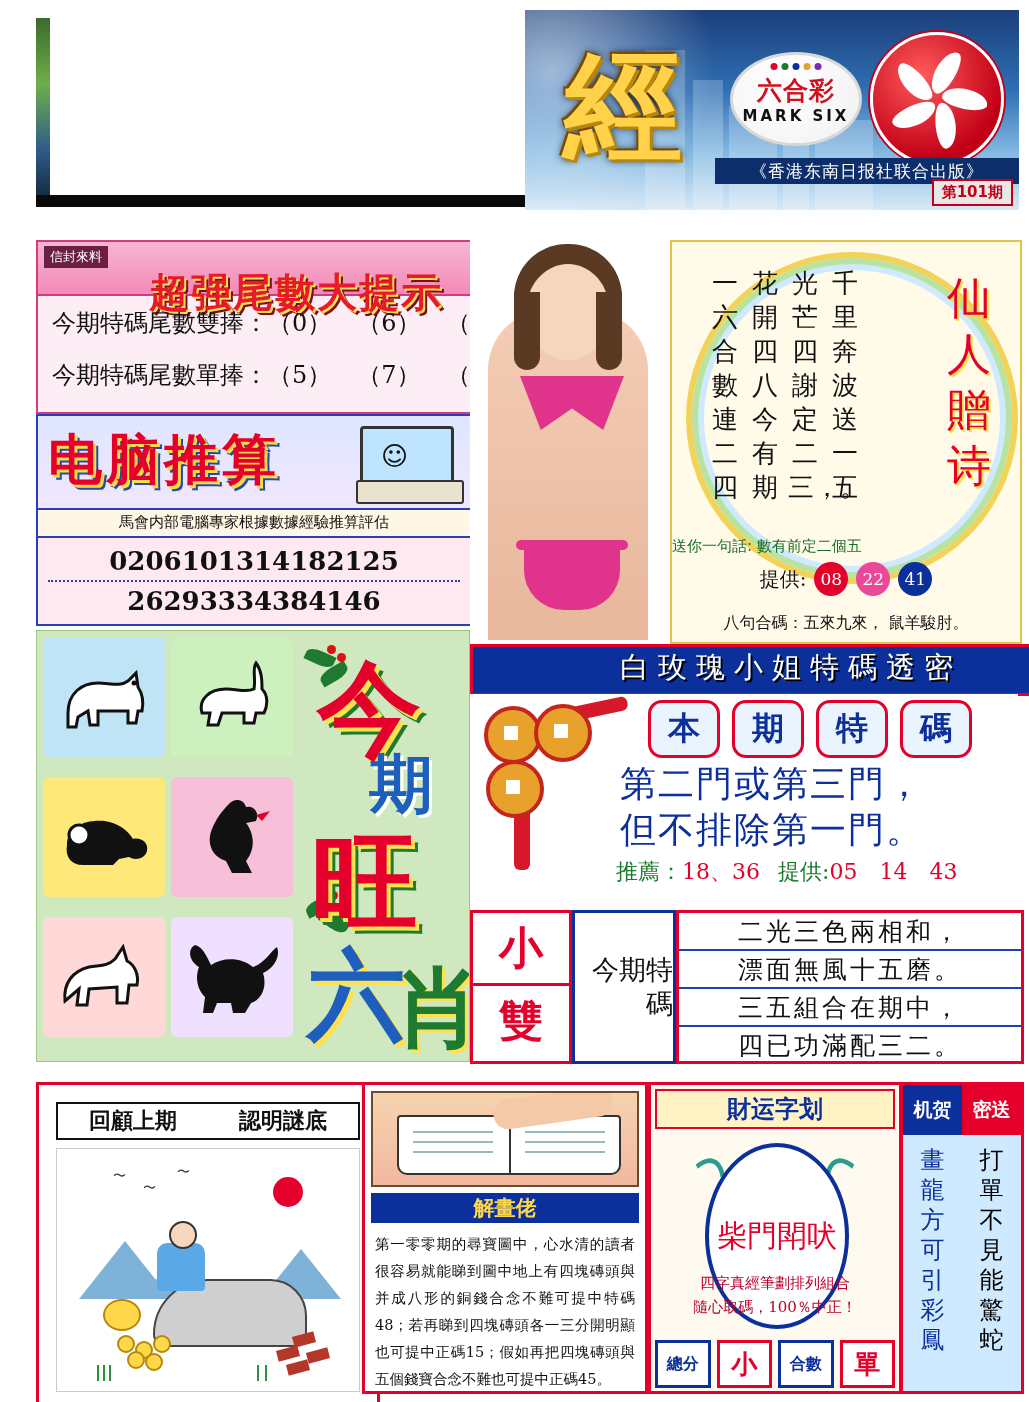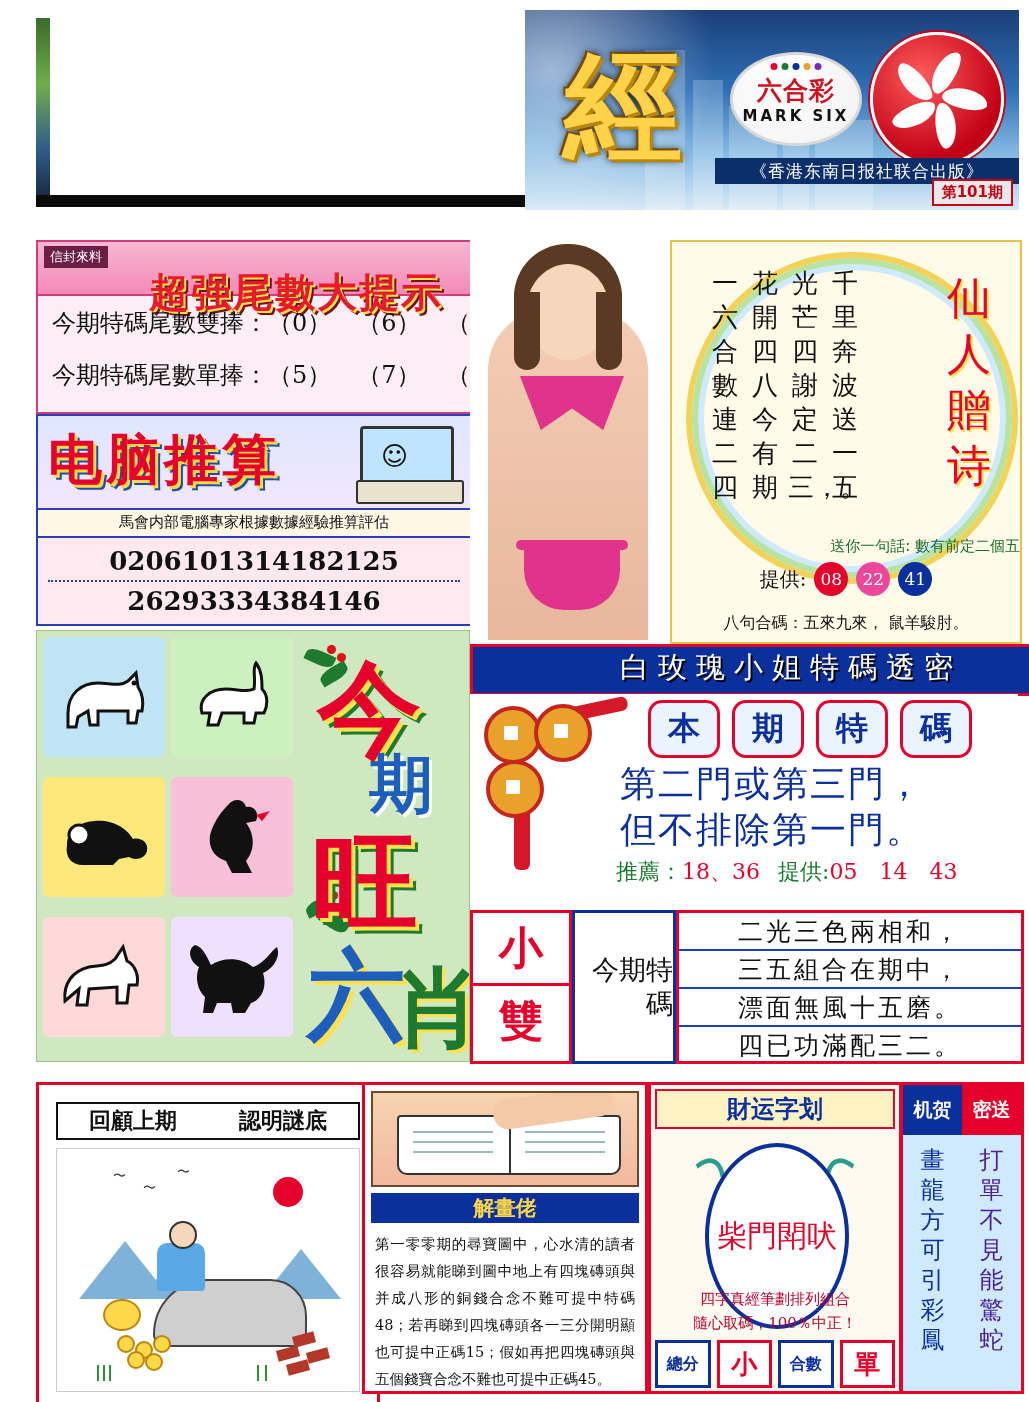--- a/index.html
+++ b/index.html
@@ -106,21 +106,21 @@
 
   
   #poem{left:670px;top:240px;width:348px;height:400px;background:#fffbe8;border:2px solid #e3c34a;}
   #poem-ring{position:absolute;left:14px;top:10px;width:320px;height:320px;border-radius:50%;
       border:6px solid #f2d35a;box-shadow:inset 0 0 0 6px #b9e3a1,inset 0 0 0 12px #cfe9ff;}
   .poem-col{position:absolute;top:24px;width:34px;font-family:"DejaVu Serif","Liberation Serif",serif;
       font-size:26px;line-height:34px;color:#111;text-align:center;}
   #poem-title{position:absolute;right:14px;top:28px;width:74px;
       font-family:"DejaVu Serif","Liberation Serif",serif;font-size:44px;line-height:56px;
       color:#e4002b;text-shadow:2px 2px 0 #ffe14d;text-align:center;}
-  #poem-note{position:absolute;left:0;bottom:86px;width:100%;text-align:right;font-size:15px;color:#1b6b2a;}
+  #poem-note{position:absolute;left:0;bottom:86px;width:100%;text-align:left;font-size:15px;color:#1b6b2a;}
   #poem-prov{position:absolute;left:0;bottom:46px;width:100%;display:flex;align-items:center;justify-content:center;gap:8px;
       font-size:20px;color:#111;font-family:"DejaVu Serif","Liberation Serif",serif;}
   .ball{width:34px;height:34px;border-radius:50%;color:#fff;font-size:17px;font-weight:normal;
       display:flex;align-items:center;justify-content:center;}
   #poem-bottom{position:absolute;left:0;bottom:8px;width:100%;text-align:center;font-size:16px;color:#111;
       font-family:"DejaVu Serif","Liberation Serif",serif;}
 
   
   #rose{left:470px;top:644px;width:548px;height:46px;background:#0b2f9b;border:3px solid #e4002b;padding-left:44px;}
   #rose span{display:block;width:100%;height:100%;line-height:40px;text-align:center;
@@ -194,39 +194,39 @@
 
   
   #cai{left:648px;top:1082px;width:248px;height:306px;border:3px solid #e4002b;background:#fffaf0;}
   #cai-title{margin:4px;height:36px;background:#fff3c4;border:2px solid #e4002b;color:#0b2f9b;
       display:flex;align-items:center;justify-content:space-around;
       font-family:"DejaVu Serif","Liberation Serif",serif;font-size:24px;font-weight:bold;}
   #cai-oval{position:absolute;left:54px;top:58px;width:136px;height:178px;border-radius:50%;
       border:4px solid #0b2f9b;background:#fff;display:flex;flex-direction:column;align-items:center;justify-content:center;
       font-family:"DejaVu Serif","Liberation Serif",serif;font-size:30px;line-height:40px;color:#e4002b;}
   .swirl{position:absolute;width:44px;height:120px;border:5px solid #2a9d8f;border-radius:50%;border-color:#2a9d8f transparent transparent transparent;}
-  #cai-note{position:absolute;left:6px;bottom:56px;width:236px;text-align:center;
+  #cai-note{position:absolute;left:6px;bottom:72px;width:236px;text-align:center;
       font-family:"DejaVu Serif","Liberation Serif",serif;font-size:15px;line-height:24px;color:#b8002a;}
   #cai-tags{position:absolute;left:4px;bottom:4px;width:240px;height:46px;display:flex;gap:6px;align-items:center;}
   .tag{flex:1;height:42px;border:3px solid #e4002b;background:#fff;display:flex;align-items:center;justify-content:center;
       font-family:"DejaVu Serif","Liberation Serif",serif;font-size:26px;font-weight:bold;color:#e4002b;}
   .tag.small-t{font-size:16px;line-height:18px;flex-direction:column;color:#0b2f9b;border-color:#0b2f9b;}
 
   
   #secret{left:900px;top:1082px;width:118px;height:306px;border:3px solid #e4002b;background:#cfe9ff;}
   #secret-top{height:50px;display:flex;}
   .st{flex:1;display:flex;flex-direction:column;align-items:center;justify-content:center;
       font-family:"DejaVu Serif","Liberation Serif",serif;font-size:19px;font-weight:bold;}
   .st.blue{background:#0b2f9b;color:#fff;}
   .st.red{background:#e4002b;color:#fff;}
   #secret-cols{position:absolute;left:0;top:54px;width:100%;height:248px;display:flex;justify-content:space-around;padding-top:6px;}
   .scol{width:30px;font-family:"DejaVu Serif","Liberation Serif",serif;font-size:24px;line-height:30px;
       text-align:center;color:#111;}
   .scol.c1{color:#0b2f9b;}
-  .scol.c2{color:#4c1d95;}
+  .scol.c2{color:#000000;}
 </style>
 </head>
 <body>
 
 <div class="abs" id="header">
   <div class="abs" id="hdr-left-strip"></div>
   <div class="abs" id="hdr-left-white"></div>
   <div class="abs" id="hdr-black-bar"></div>
 
   <div class="abs" id="hdr-banner">
@@ -439,22 +439,22 @@
 </div>
 
 <div class="abs" id="smalldouble">
   <div id="sd-a">小</div>
   <div id="sd-b">雙</div>
 </div>
 <div class="abs" id="todaycode">今期特碼</div>
 
 <div class="abs" id="verse">
   <div class="vrow">二光三色兩相和，</div>
+  <div class="vrow">漂面無風十五磨。</div>
   <div class="vrow">三五組合在期中，</div>
-  <div class="vrow">漂面無風十五磨。</div>
   <div class="vrow">四已功滿配三二。</div>
 </div>
 
 <div class="abs" id="review">
   <div id="review-title">
     <span>回顧上期</span>
     <span>認明謎底</span>
   </div>
   <div id="review-img">
     <span class="mtn" style="left:22px;bottom:92px;"></span>

